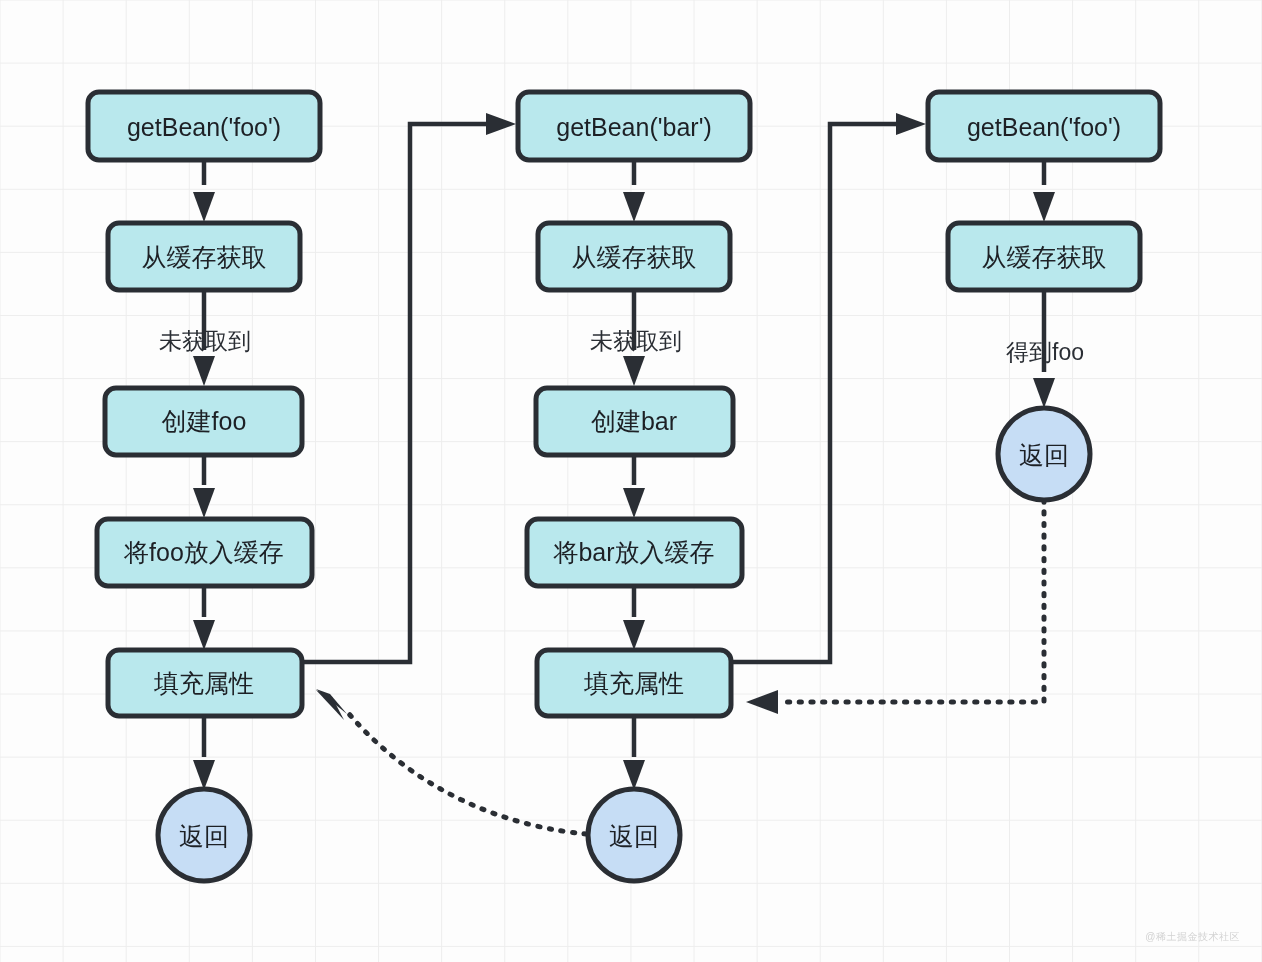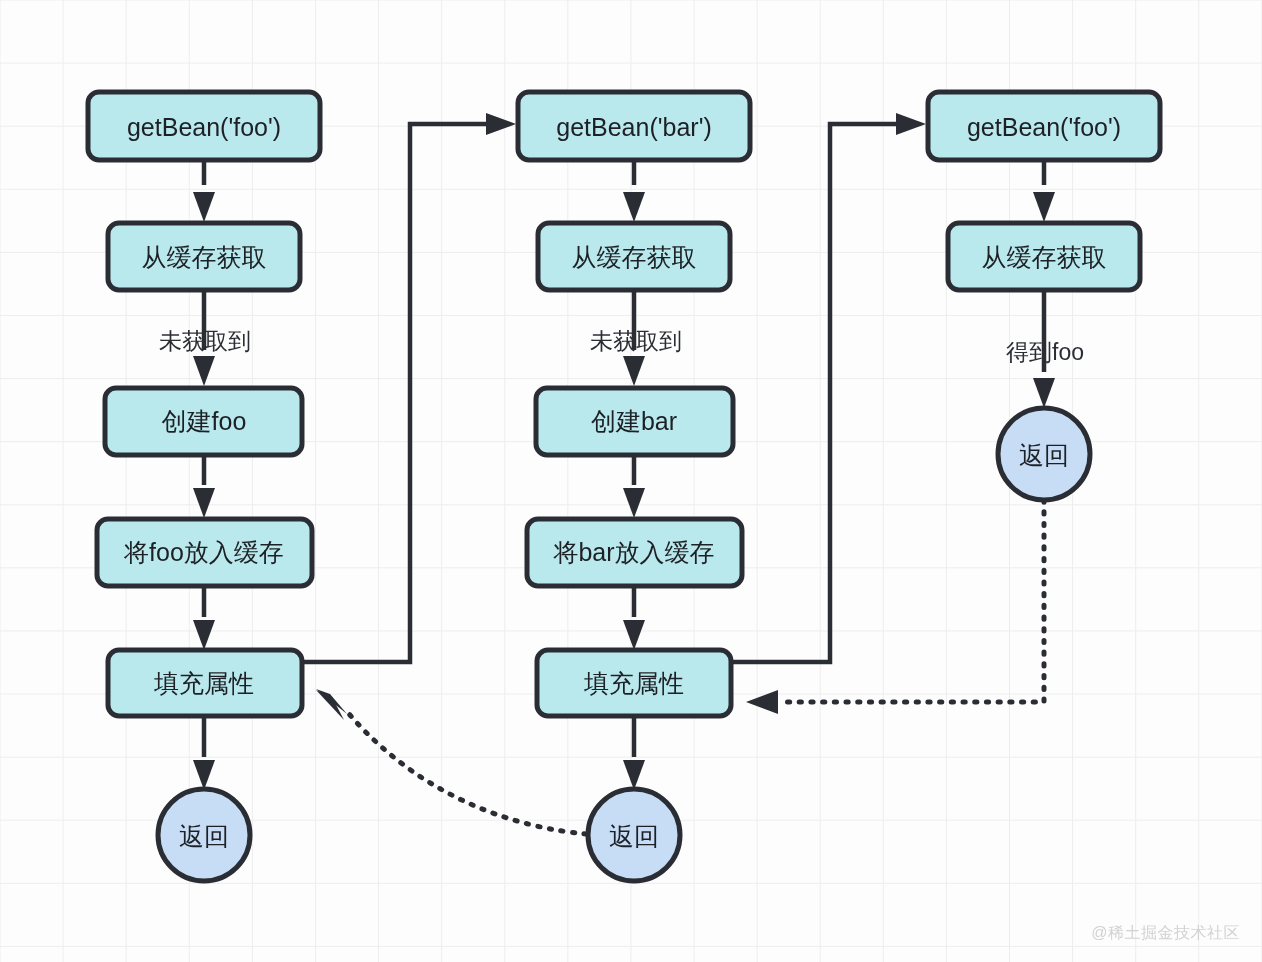--- a/index.html
+++ b/index.html
@@ -64,21 +64,21 @@
   }
   .arrow-head {
     fill: #2a2e34;
     stroke: none;
   }
   .watermark {
     position: absolute;
     right: 22px;
     bottom: 18px;
     font-family: "Liberation Sans", "DejaVu Sans", sans-serif;
-    font-size: 16px;
+    font-size: 10px;
     color: #d2d2d2;
     letter-spacing: 0.5px;
     user-select: none;
   }
 </style>
 </head>
 <body>
 
 <div id="canvas">
 

